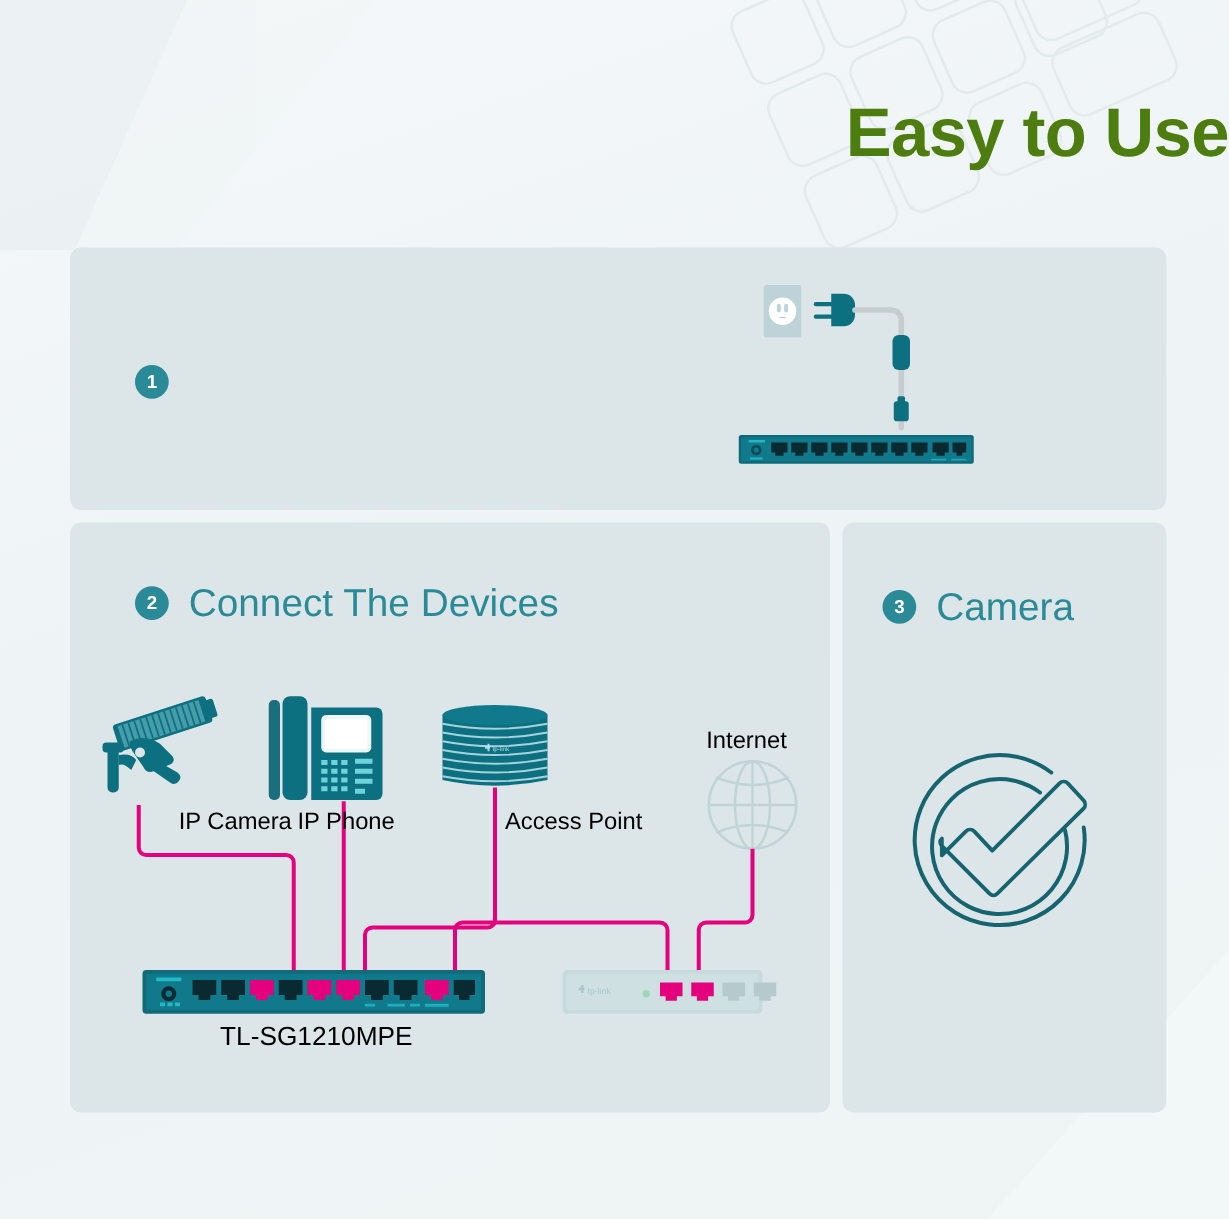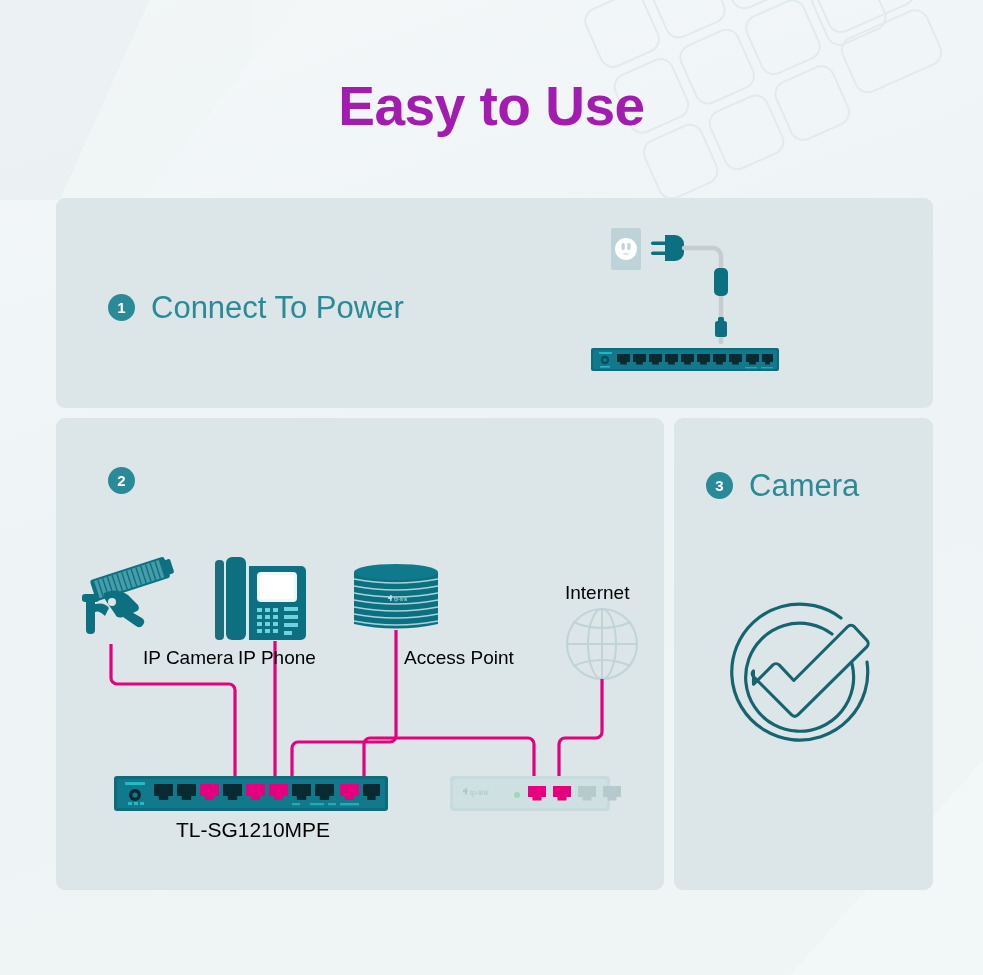--- a/index.html
+++ b/index.html
@@ -22,25 +22,25 @@
     left: 0; top: 0;
     width: 983px; height: 975px;
     pointer-events: none;
   }
 
   
   #page-title {
     position: absolute;
     left: 0; top: 76px;
     width: 983px;
-    text-align: center;
+    text-align: right;
     font-size: 55px;
     font-weight: bold;
     letter-spacing: -0.5px;
-    color: #a21caf;
+    color: #4d7c0f;
     line-height: 1.1;
   }
 
   
   .panel {
     position: absolute;
     background: #dce5e8;
     border-radius: 9px;
   }
   #panel-step1 { left: 56px;  top: 198px; width: 877px; height: 210px; }
@@ -139,21 +139,20 @@
 </svg>
 
 <div id="page-title">Easy to Use</div>
 
 <div class="panel" id="panel-step1"></div>
 <div class="panel" id="panel-step2"></div>
 <div class="panel" id="panel-step3"></div>
 
 <div class="step-head" id="step1-head">
   <div class="step-badge">1</div>
-  <div class="step-title">Connect To Power</div>
 </div>
 
 <svg class="stage" id="stage-step1" viewBox="0 0 200 160" xmlns="http://www.w3.org/2000/svg">
 
   <g>
     <rect x="26" y="6" width="30" height="42" rx="2" fill="#bed3d8"></rect>
     <circle cx="41" cy="27" r="11" fill="#ffffff"></circle>
     <rect x="36.5" y="21" width="3.2" height="7" rx="1.6" fill="#bed3d8"></rect>
     <rect x="42.3" y="21" width="3.2" height="7" rx="1.6" fill="#bed3d8"></rect>
     <path d="M37.5 32.5 a4.5 3.2 0 0 1 7 0 z" fill="#bed3d8"></path>
@@ -198,20 +197,21 @@
       <path d="M161 132 h13 v8 h-3.2 v2.6 h-6.6 v-2.6 H161 z"></path>
       <path d="M177 132 h11 v8 h-3.2 v2.6 h-4.6 v-2.6 H177 z"></path>
     </g>
     <rect x="160" y="145" width="12" height="1.4" fill="#2ad0d8" opacity="0.55"></rect>
     <rect x="176" y="145" width="12" height="1.4" fill="#2ad0d8" opacity="0.55"></rect>
   </g>
 </svg>
 
 <div class="step-head" id="step2-head">
   <div class="step-badge">2</div>
+  <div class="step-title">Connect The Devices</div>
 </div>
 
 <svg class="stage" id="stage-step2" viewBox="0 0 580 310" xmlns="http://www.w3.org/2000/svg">
 
   <g fill="#0d7080">
     <g transform="rotate(-18 55 40)">
       <rect x="18" y="20" width="78" height="22" rx="3"></rect>
       <rect x="22" y="22" width="68" height="18" fill="#8fd3dc" opacity="0.45"></rect>
       <g stroke="#0d7080" stroke-width="1.4">
         <line x1="26" y1="22" x2="26" y2="40"></line>

